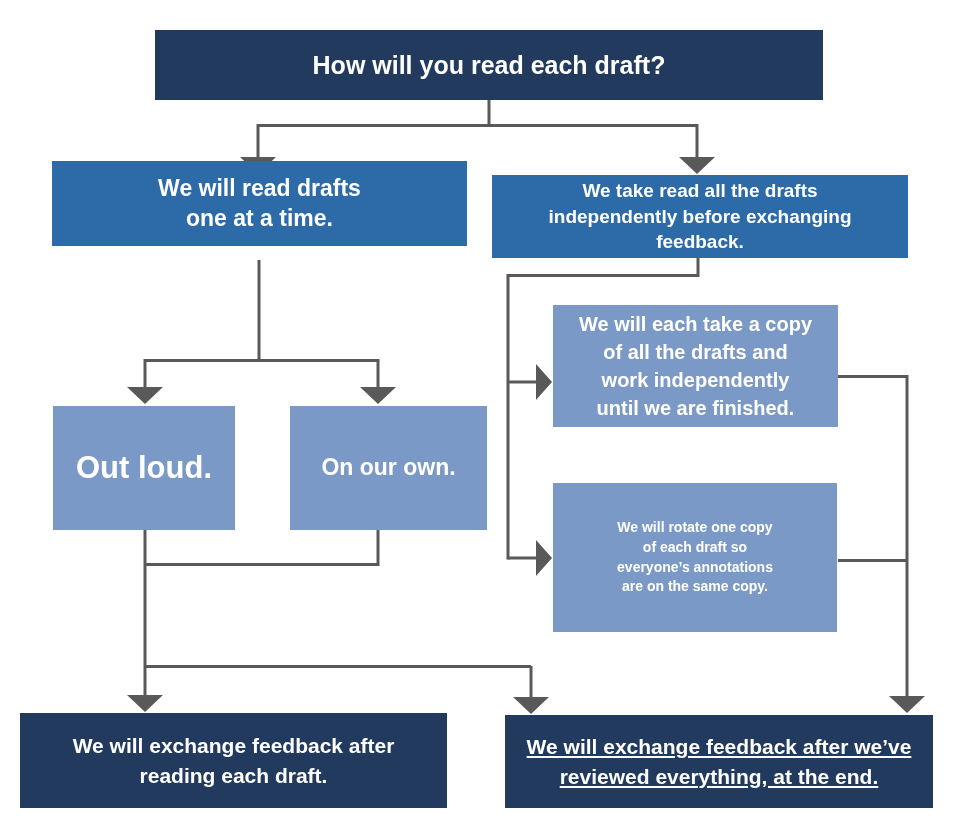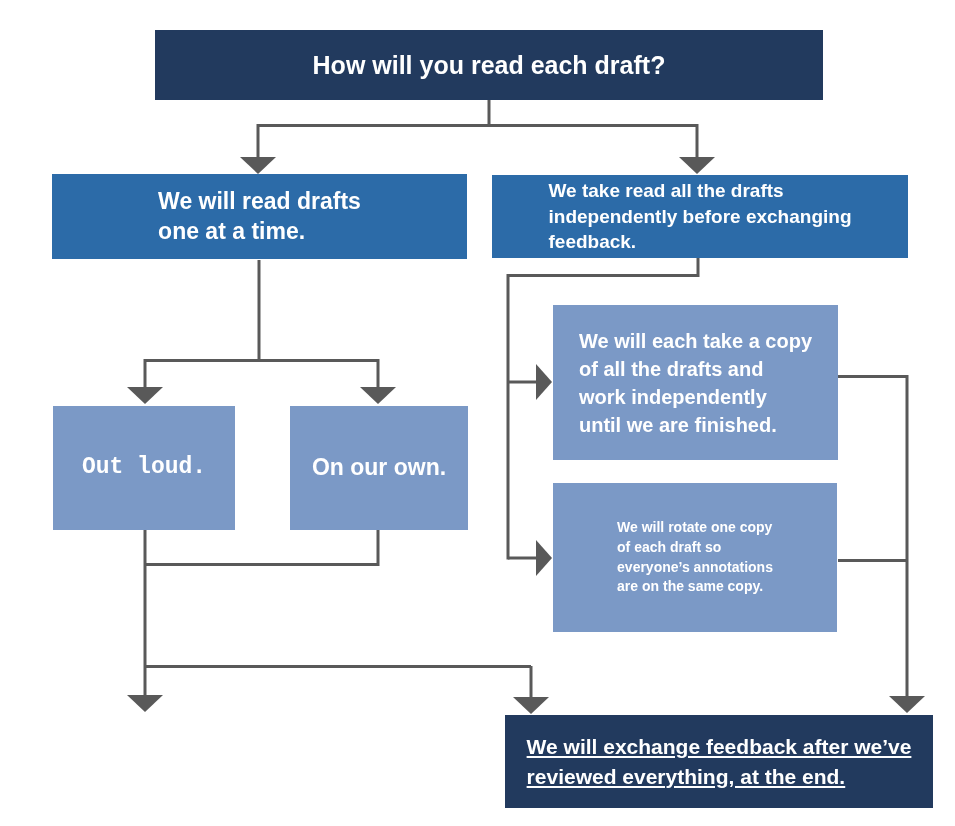--- a/index.html
+++ b/index.html
@@ -28,37 +28,37 @@
   }
   .connectors polygon {
     fill: #595959;
     stroke: none;
   }
   .node {
     position: absolute;
     display: flex;
     align-items: center;
     justify-content: center;
-    text-align: left;
+    text-align: center;
     color: #ffffff;
     font-weight: bold;
     white-space: pre-line;
     box-sizing: border-box;
     line-height: 1.3;
   }
   .navy  { background: #223a5e; }
   .blue  { background: #2c6ba8; }
   .light { background: #7b99c6; }
 
   .title-node        { left:155px; top:30px;  width:668px; height:70px;  font-size:25px; }
-  .read-one-node     { left:52px;  top:174px; width:415px; height:85px;  font-size:23px; }
+  .read-one-node     { left:52px;  top:161px; width:415px; height:85px;  font-size:23px; }
   .read-indep-node   { left:492px; top:175px; width:416px; height:83px;  font-size:19px; line-height:1.35; }
-  .out-loud-node     { left:53px;  top:406px; width:182px; height:124px; font-size:23px;font-family:Liberation Mono, monospace; }
-  .on-our-own-node   { left:290px; top:406px; width:178px; height:124px; font-size:23px; }
-  .take-copy-node    { left:553px; top:305px; width:285px; height:155px; font-size:20px; line-height:1.4; }
+  .out-loud-node     { left:53px;  top:406px; width:182px; height:124px; font-size:31px; }
+  .on-our-own-node   { left:290px; top:406px; width:197px; height:124px; font-size:23px; }
+  .take-copy-node    { left:553px; top:305px; width:285px; height:122px; font-size:20px; line-height:1.4; }
   .rotate-copy-node  { left:553px; top:483px; width:284px; height:149px; font-size:14px; line-height:1.4; }
   .feedback-each-node{ left:20px;  top:713px; width:427px; height:95px;  font-size:21px; line-height:1.4; }
   .feedback-end-node { left:505px; top:715px; width:428px; height:93px;  font-size:21px; line-height:1.4;text-decoration:underline; }
 </style>
 </head>
 <body>
 
 <div class="canvas">
 
   <svg class="connectors" viewBox="0 0 955 826" xmlns="http://www.w3.org/2000/svg">
@@ -125,17 +125,19 @@
   <div class="node light take-copy-node">We will each take a copy
 of all the drafts and
 work independently
 until we are finished.</div>
 
   <div class="node light rotate-copy-node">We will rotate one copy
 of each draft so
 everyone’s annotations
 are on the same copy.</div>
 
+  <div class="node navy feedback-each-node">We will exchange feedback after
+reading each draft.</div>
 
   <div class="node navy feedback-end-node">We will exchange feedback after we’ve
 reviewed everything, at the end.</div>
 
 </div>
 
 </body></html>

